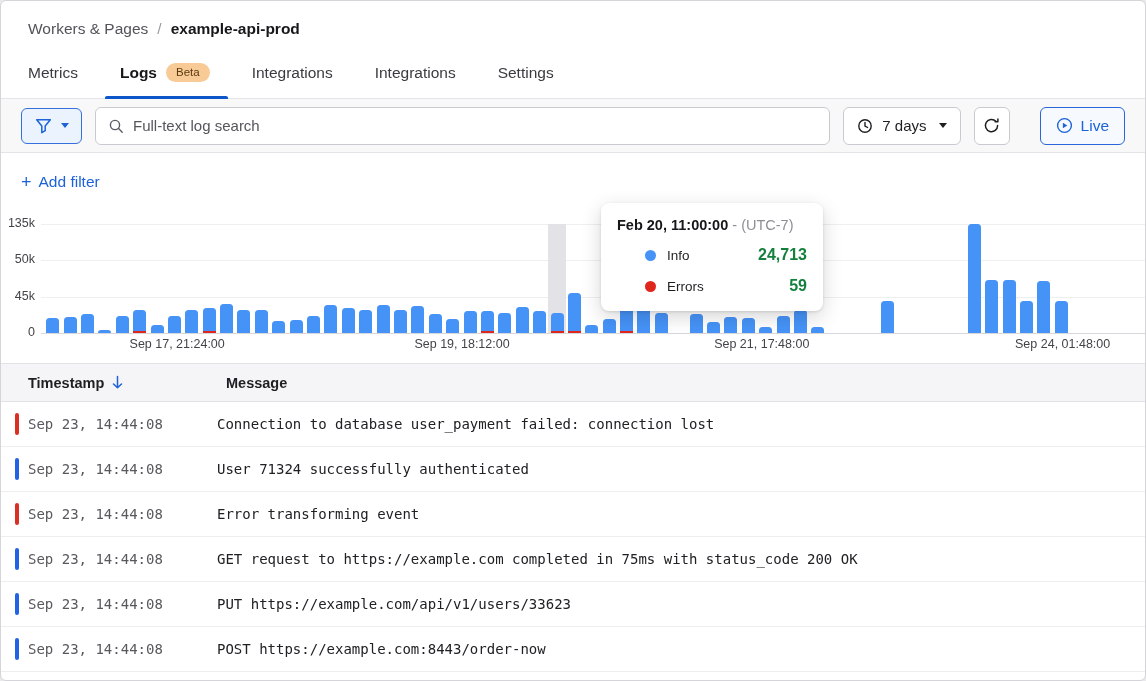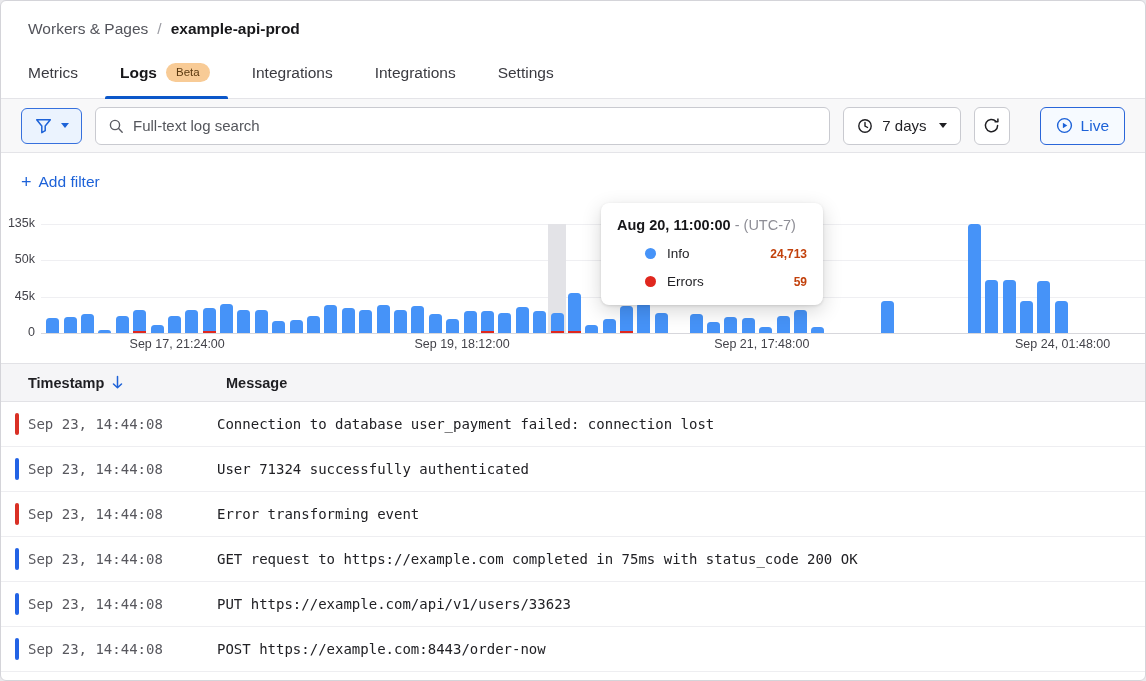--- a/index.html
+++ b/index.html
@@ -56,21 +56,21 @@
 
   
   .tooltip { position:absolute; left:600px; top:202px; width:222px; background:#fff; border-radius:8px;
     box-shadow:0 1px 3px rgba(0,0,0,.12), 0 6px 20px rgba(0,0,0,.16); padding:14px 16px 16px 16px; z-index:20; }
   .tt-title { font-size:14.5px; }
   .tt-title .t-bold { font-weight:700; color:#17171a; }
   .tt-title .t-dim { color:#8e8e96; }
   .tt-row { display:flex; align-items:center; margin-top:13px; font-size:13.5px;padding-left:28px; }
   .tt-dot { width:11px; height:11px; border-radius:50%; flex:none; }
   .tt-label { margin-left:11px; color:#1f1f23; }
-  .tt-val { margin-left:auto; font-weight:700; color:#c2410c; font-size:12px; }
+  .tt-val { margin-left:auto; font-weight:700; color:#15803d; font-size:16px; }
 
   
   .thead { display:flex; align-items:center; height:39px; background:#f5f5f7; border-top:1px solid #e2e2e6; border-bottom:1px solid #e2e2e6; padding-left:27px; font-size:14.5px; font-weight:700; color:#1f1f23; }
   .th-ts { width:198px; flex:none; display:flex; align-items:center; gap:7px; }
   .trow { display:flex; align-items:center; height:45px; border-bottom:1px solid #eeeef1; padding-left:14px; font-family:"DejaVu Sans Mono","Liberation Mono",monospace; font-size:14px; }
   .level-bar { width:4px; height:22px; border-radius:2px; flex:none; background:#9a9aa0; }
   .level-bar[data-level="error"] { background:#d93025; }
   .level-bar[data-level="info"]  { background:#2263e5; }
   .cell-ts { width:189px; flex:none; margin-left:9px; color:#58585e; }
   .cell-msg { color:#212125; white-space:nowrap; }
@@ -452,21 +452,21 @@
     <div id="xaxis-layer">
         <div class="xtick" style="left: 15.4%;">Sep 17, 21:24:00</div>
         <div class="xtick" style="left: 40.3%;">Sep 19, 18:12:00</div>
         <div class="xtick" style="left: 66.5%;">Sep 21, 17:48:00</div>
         <div class="xtick" style="left: 92.8%;">Sep 24, 01:48:00</div>
       </div>
   </div>
 
   <div class="tooltip">
     <div class="tt-title">
-      <span class="t-bold">Aug 20, 11:00:00</span>
+      <span class="t-bold">Feb 20, 11:00:00</span>
       <span class="t-dim"> <span>-</span> </span>
       <span class="t-dim">(UTC-7)</span>
     </div>
     <div class="tt-row">
       <span class="tt-dot" id="tt-dot-0" style="background: rgb(70, 147, 248);"></span>
       <span class="tt-label">Info</span>
       <span class="tt-val">24,713</span>
     </div>
     <div class="tt-row">
       <span class="tt-dot" id="tt-dot-1" style="background: rgb(224, 39, 30);"></span>

